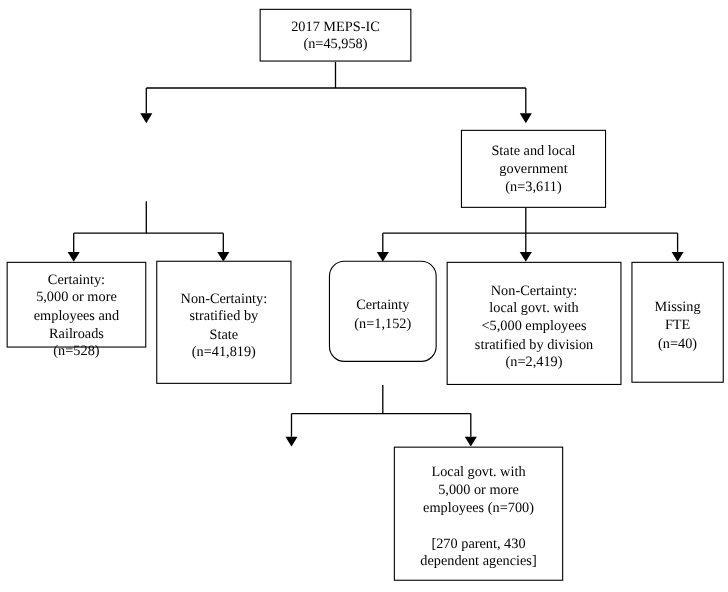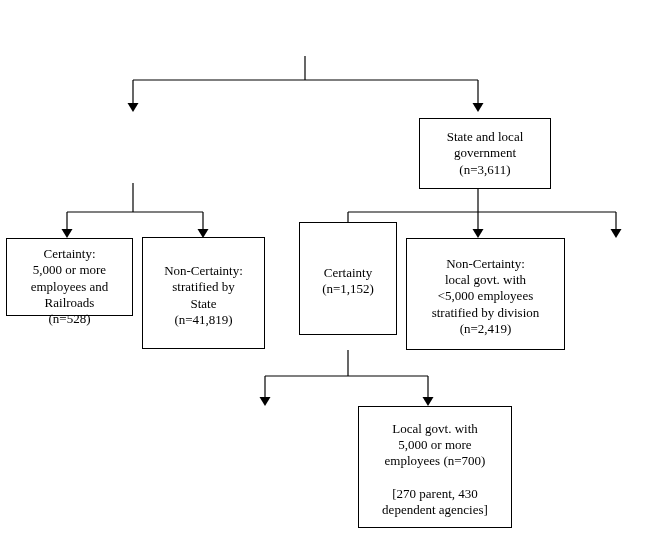--- a/index.html
+++ b/index.html
@@ -42,21 +42,21 @@
   .v-center { justify-content: center; }
   .v-top    { justify-content: center; padding-top: 5px; }
   .v-top4   { justify-content: flex-start; padding-top: 7px; }
 
   
   #box-root        { left: 236px; top: 8px;   width: 138px; height: 48px;  }
   #box-private     { left: 78px;  top: 112px; width: 111px; height: 71px;  }
   #box-stategov    { left: 419px; top: 118px; width: 132px; height: 71px;  }
   #box-cert528     { left: 6px;   top: 238px; width: 127px; height: 78px; }
   #box-noncert41k  { left: 142px; top: 237px; width: 123px; height: 112px; }
-  #box-cert1152    { left: 299px; top: 222px; width: 98px;  height: 113px; }
+  #box-cert1152    { left: 299px; top: 237px; width: 98px;  height: 92px; border-radius: 14px; }
   #box-noncert2419 { left: 406px; top: 238px; width: 159px; height: 112px; }
   #box-missingfte  { left: 574px; top: 238px; width: 84px;  height: 110px; }
   #box-stategov452 { left: 193px; top: 406px; width: 145px; height: 122px; }
   #box-localgov700 { left: 358px; top: 406px; width: 154px; height: 122px; }
 </style>
 </head>
 <body>
 
 <div id="canvas">
 
@@ -92,20 +92,24 @@
       <polygon points="61.5,229 72.5,229 67,238"></polygon>
       <polygon points="197.5,229 208.5,229 203,238"></polygon>
       <polygon points="342.5,229 353.5,229 348,238"></polygon>
       <polygon points="472.5,229 483.5,229 478,238"></polygon>
       <polygon points="610.5,229 621.5,229 616,238"></polygon>
       <polygon points="259.5,397 270.5,397 265,406"></polygon>
       <polygon points="422.5,397 433.5,397 428,406"></polygon>
     </g>
   </svg>
 
+  <div id="box-root" class="node v-center">
+    <span class="node-label">2017 MEPS-IC
+(n=45,958)</span>
+  </div>
 
 
   <div id="box-stategov" class="node v-center">
     <span class="node-label">State and local
 government
 (n=3,611)</span>
   </div>
 
   <div id="box-cert528" class="node v-top4">
     <span class="node-label">Certainty:
@@ -128,20 +132,25 @@
   </div>
 
   <div id="box-noncert2419" class="node v-top">
     <span class="node-label">Non-Certainty:
 local govt. with
 &lt;5,000 employees
 stratified by division
 (n=2,419)</span>
   </div>
 
+  <div id="box-missingfte" class="node v-top">
+    <span class="node-label">Missing
+FTE
+(n=40)</span>
+  </div>
 
 
   <div id="box-localgov700" class="node v-top">
     <span class="node-label">Local govt. with
 5,000 or more
 employees (n=700)
 
 [270 parent, 430
 dependent agencies]</span>
   </div>

